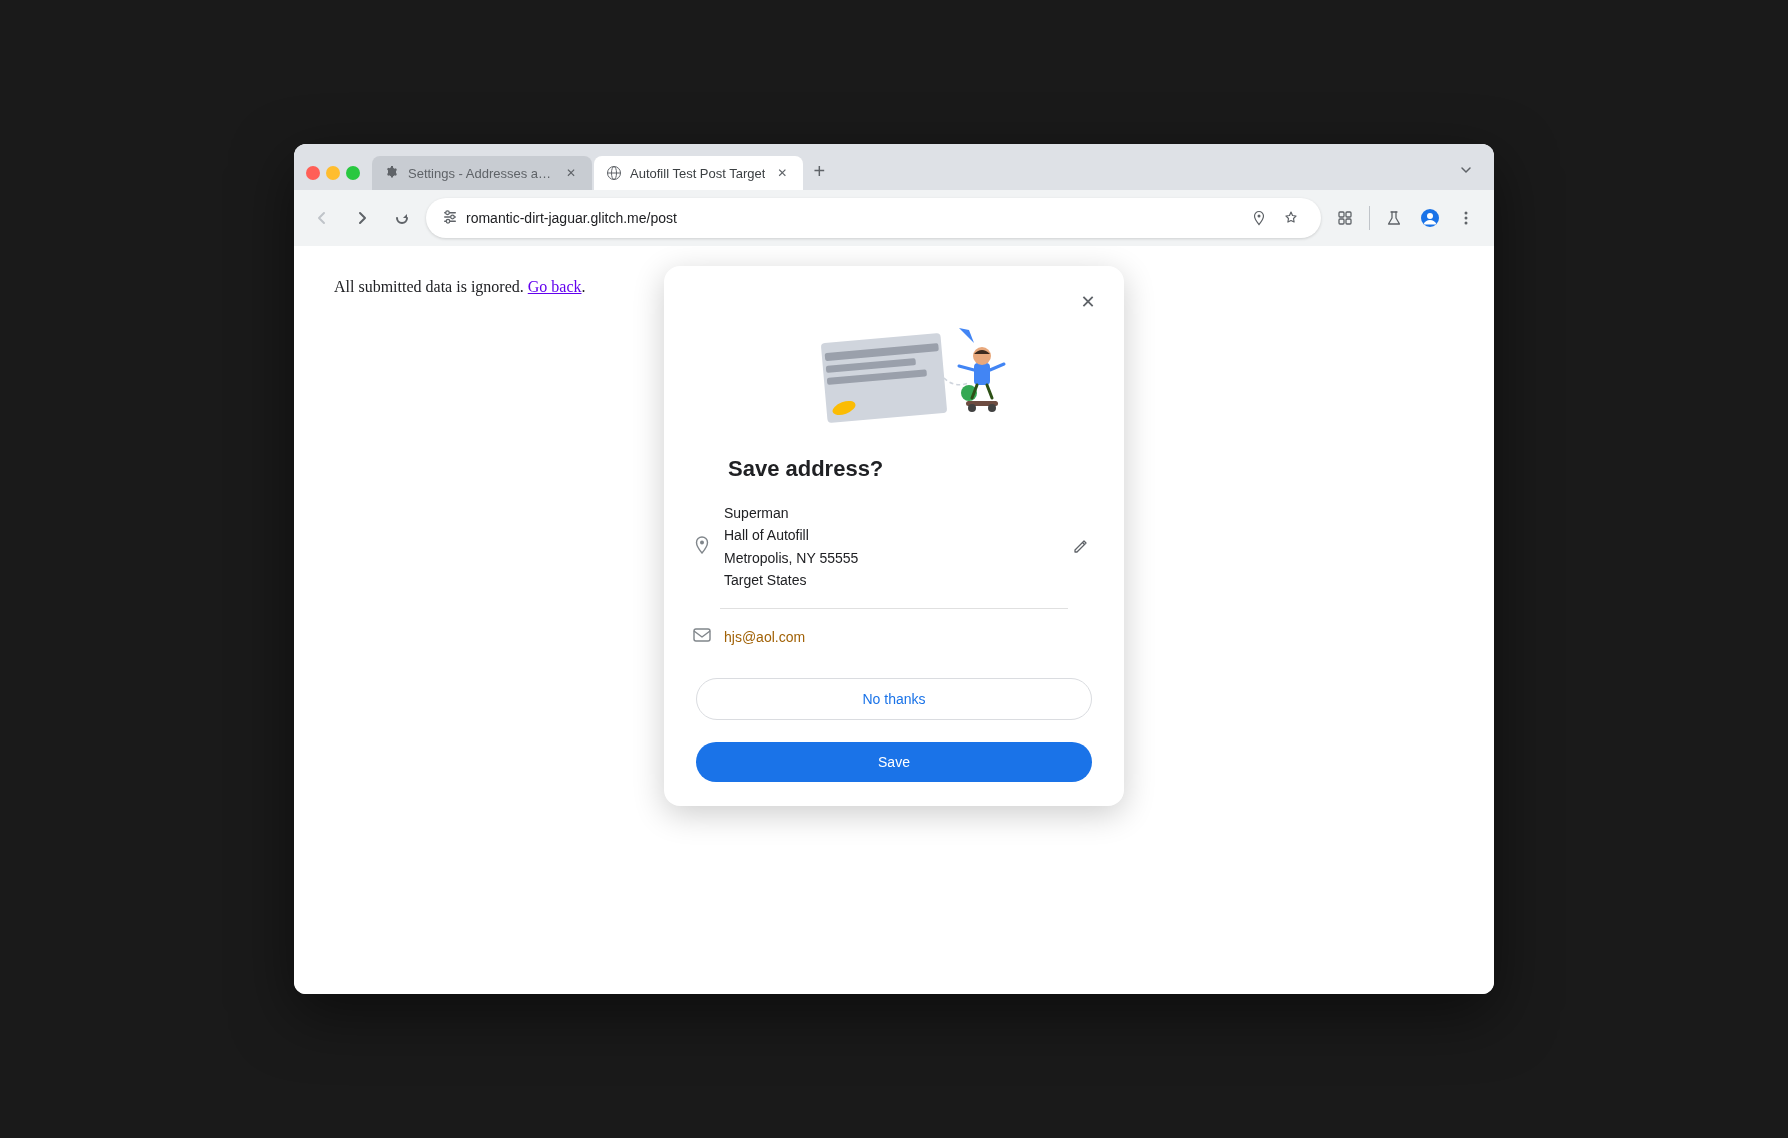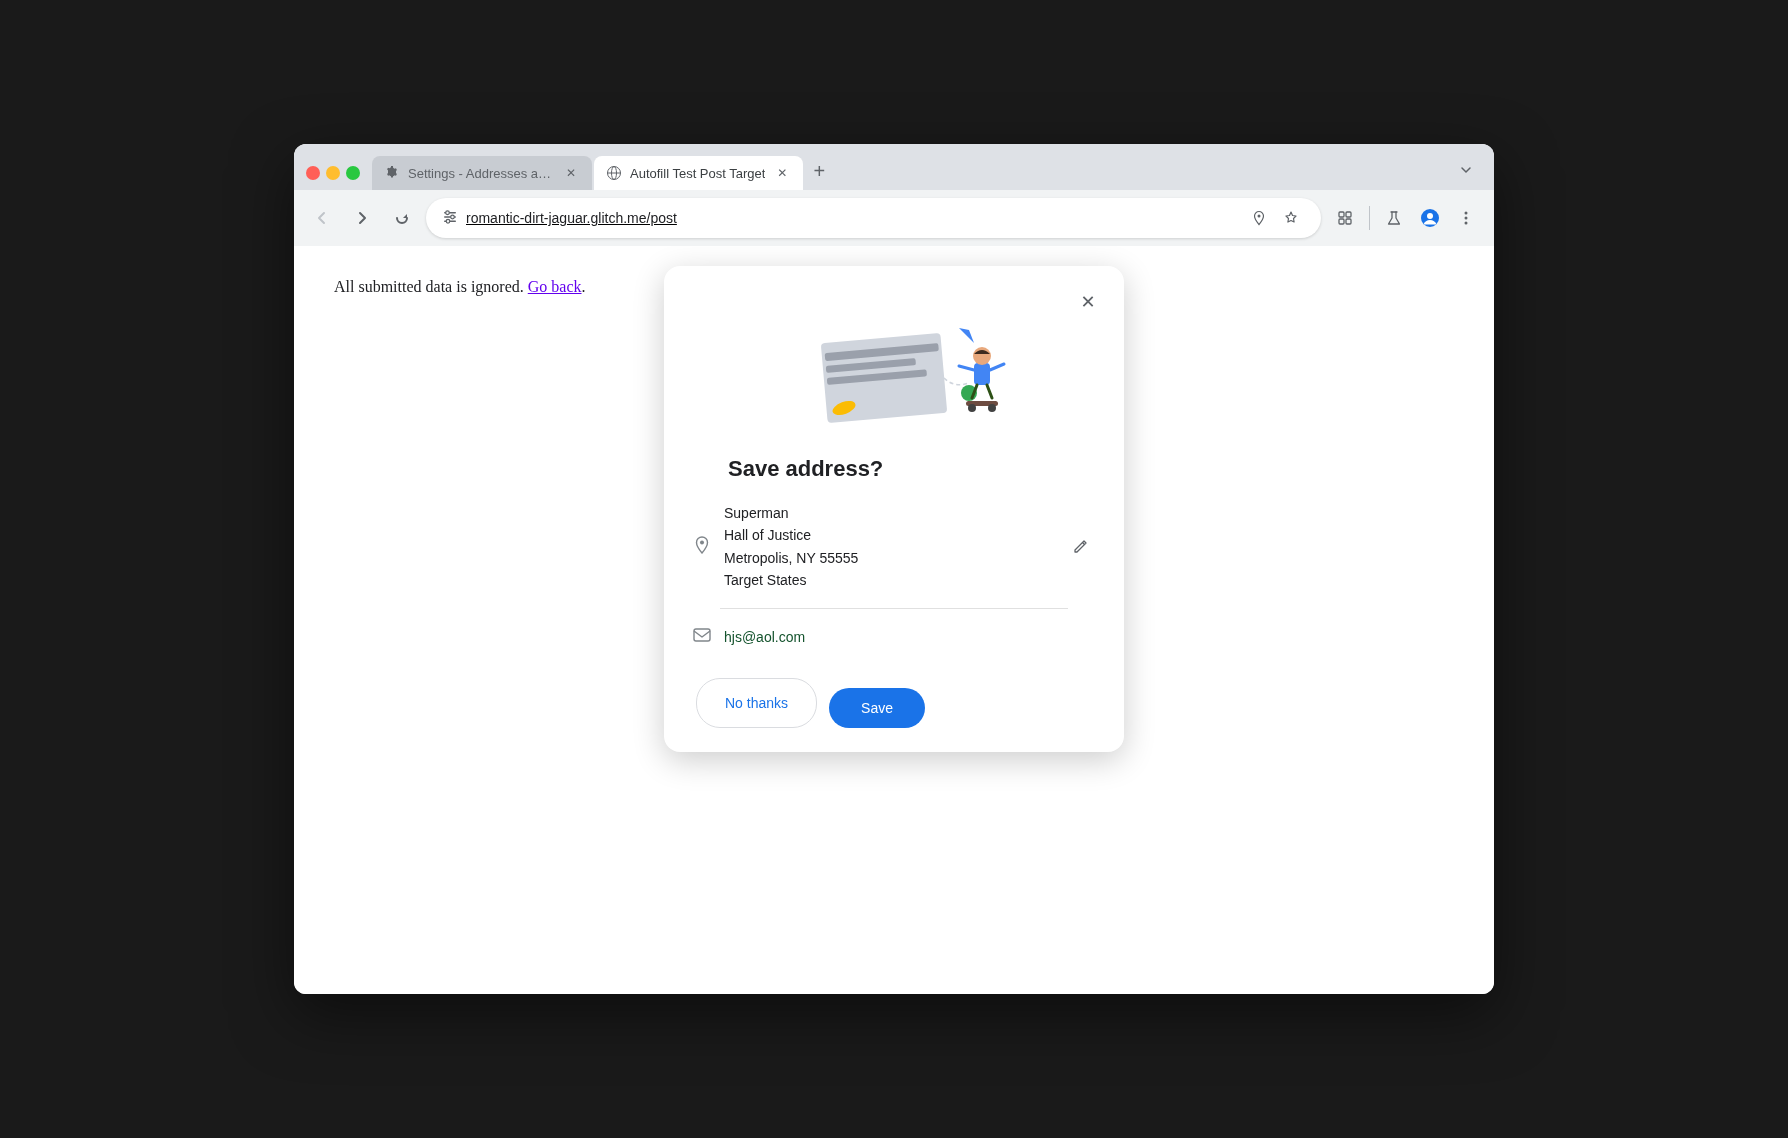--- a/index.html
+++ b/index.html
@@ -135,21 +135,20 @@
     }
 
     
     .toolbar {
       background: #f1f3f4;
       padding: 8px 12px;
       display: flex;
       align-items: center;
       gap: 8px;
       flex-shrink: 0;
-      text-decoration: underline;
     }
 
     .nav-btn {
       width: 32px;
       height: 32px;
       border-radius: 50%;
       display: flex;
       align-items: center;
       justify-content: center;
       cursor: pointer;
@@ -359,28 +358,30 @@
     }
 
     .email-icon {
       color: #80868b;
       font-size: 18px;
       flex-shrink: 0;
     }
 
     .email-text {
       font-size: 14px;
-      color: #14532d;
+      color: #a16207;
     }
 
     .dialog-actions {
       display: flex;
+      justify-content: center;
       gap: 12px;
       margin-top: 28px;
       padding: 0 32px;
+      flex-direction: column;
     }
 
     .btn-no-thanks {
       padding: 12px 28px;
       border-radius: 24px;
       border: 1px solid #dadce0;
       background: #ffffff;
       color: #1a73e8;
       font-size: 14px;
       font-weight: 500;
@@ -582,21 +583,21 @@
 
           <div class="address-entry">
             <span class="entry-icon">
               <svg width="20" height="20" viewBox="0 0 20 20">
                 <path d="M10 2A5.5 5.5 0 004.5 7.5C4.5 11.5 10 18 10 18S15.5 11.5 15.5 7.5A5.5 5.5 0 0010 2z" stroke="#80868b" stroke-width="1.4" fill="none"></path>
                 <circle cx="10" cy="7.5" r="2" fill="#80868b"></circle>
               </svg>
             </span>
             <div class="entry-content">
               <div class="entry-line">Superman</div>
-              <div class="entry-line">Hall of Justice</div>
+              <div class="entry-line">Hall of Autofill</div>
               <div class="entry-line">Metropolis, NY 55555</div>
               <div class="entry-line">Target States</div>
             </div>
             <div class="entry-edit">
               <svg width="18" height="18" viewBox="0 0 18 18">
                 <path d="M13 3l2 2-9 9H4v-2l9-9z" stroke="#5f6368" stroke-width="1.3" fill="none" stroke-linejoin="round"></path>
                 <line x1="11.5" y1="4.5" x2="13.5" y2="6.5" stroke="#5f6368" stroke-width="1.3"></line>
               </svg>
             </div>
           </div>

